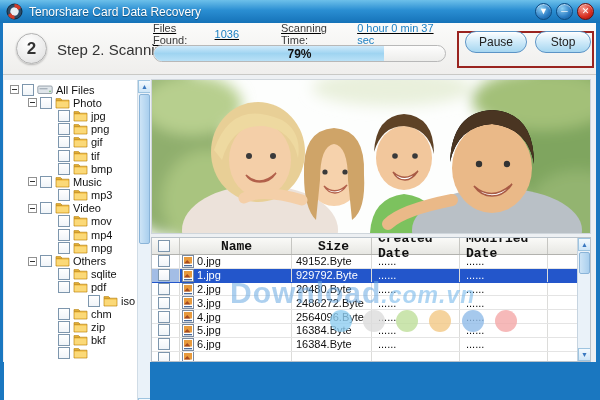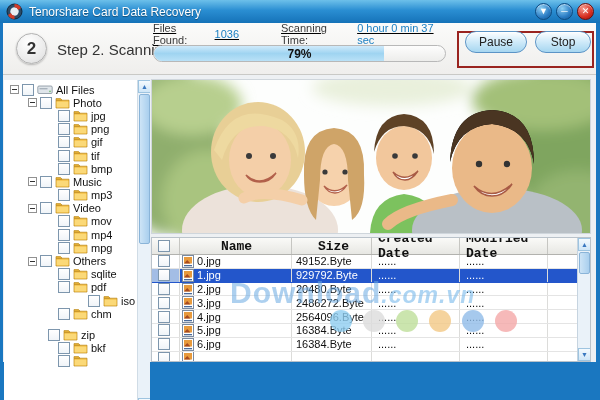--- a/index.html
+++ b/index.html
@@ -313,21 +313,21 @@
           <div class="tree-row" style="padding-left: 42px;">
             <span style="width:12px;flex:none;"></span>
             <span class="cb"></span>
             <svg class="fico" width="15" height="12" viewBox="0 0 15 12">
               <path d="M1 3.2 L1 11 L14 11 L14 3.2 Z" fill="#f3bc3e" stroke="#b8871c" stroke-width="0.7"></path>
               <path d="M1 3.2 L1 1.6 L5.6 1.6 L7 3.2 Z" fill="#f3bc3e" stroke="#b8871c" stroke-width="0.7"></path>
               <path d="M1.6 4.6 L13.4 4.6 L13.4 10.4 L1.6 10.4 Z" fill="#fbd978"></path>
             </svg>
             <span>chm</span>
           </div>
-          <div class="tree-row" style="padding-left: 32px; margin-top: 8px;">
+          <div class="tree-row" style="padding-left: 42px;">
             <span style="width:12px;flex:none;"></span>
             <span class="cb"></span>
             <svg class="fico" width="15" height="12" viewBox="0 0 15 12">
               <path d="M1 3.2 L1 11 L14 11 L14 3.2 Z" fill="#f3bc3e" stroke="#b8871c" stroke-width="0.7"></path>
               <path d="M1 3.2 L1 1.6 L5.6 1.6 L7 3.2 Z" fill="#f3bc3e" stroke="#b8871c" stroke-width="0.7"></path>
               <path d="M1.6 4.6 L13.4 4.6 L13.4 10.4 L1.6 10.4 Z" fill="#fbd978"></path>
             </svg>
             <span>zip</span>
           </div>
           <div class="tree-row" style="padding-left: 42px;">

